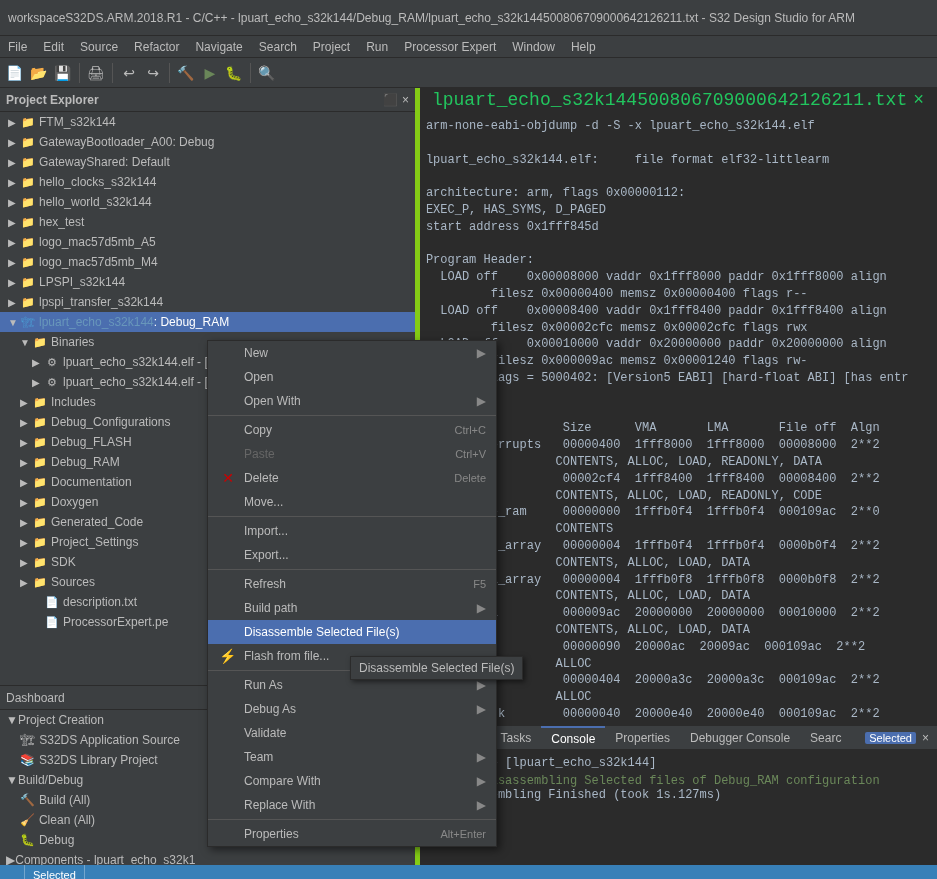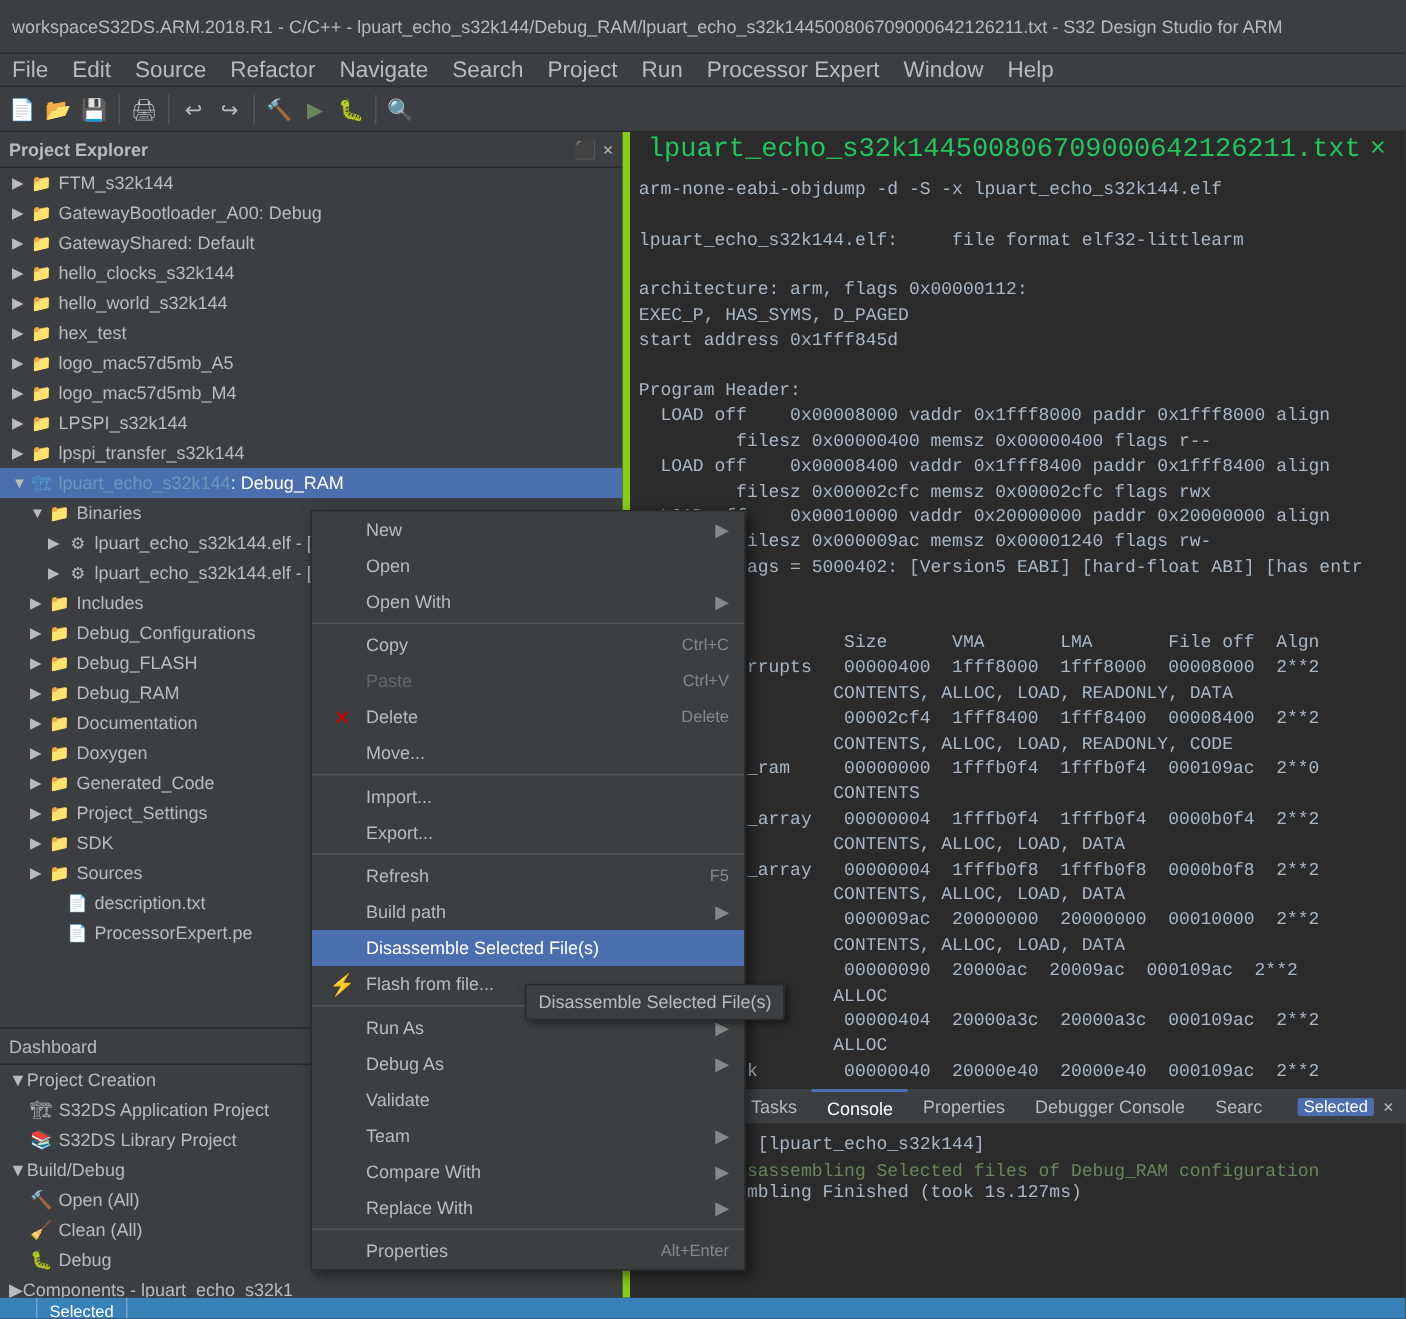--- a/index.html
+++ b/index.html
@@ -3,21 +3,21 @@
   <meta charset="utf-8">
   <style>
     * { margin: 0; padding: 0; box-sizing: border-box; }
     body { font-family: 'Segoe UI', Arial, sans-serif; font-size: 12px; background: #3c3f41; color: #bbbbbb; width: 937px; height: 879px; overflow: hidden; }
     
     
     #title-bar { background: #3c3f41; color: #bbbbbb; font-size: 12px; padding: 2px 8px; height: 36px; display: flex; align-items: center; border-bottom: 1px solid #2b2b2b; }
     
     
     #menu-bar { background: #3c3f41; height: 22px; display: flex; align-items: center; border-bottom: 1px solid #2b2b2b; }
-    .menu-item { padding: 2px 8px; font-size: 15px; color: #bbbbbb; cursor: pointer; height: 22px; display: flex; align-items: center; }
+    .menu-item { padding: 2px 8px; font-size: 12px; color: #bbbbbb; cursor: pointer; height: 22px; display: flex; align-items: center; }
     
     
     #toolbar { background: #3c3f41; height: 30px; display: flex; align-items: center; padding: 2px 4px; border-bottom: 1px solid #2b2b2b; gap: 2px; }
     .toolbar-btn { width: 22px; height: 22px; background: transparent; border: 1px solid transparent; cursor: pointer; display: flex; align-items: center; justify-content: center; color: #bbbbbb; font-size: 14px; }
     .toolbar-sep { width: 1px; height: 20px; background: #555; margin: 0 3px; }
     
     
     #main { display: flex; height: calc(879px - 74px - 28px); }
     
     
@@ -312,34 +312,34 @@
           <span style="cursor:pointer;">×</span>
         </div>
       </div>
 
       <div class="section-header">
         <span>▼ </span>
         <span>Project Creation</span>
       </div>
       <div class="section-item">
         <span style="margin-right:4px;">🏗</span>
-        <span>S32DS Application Project</span>
+        <span>S32DS Application Source</span>
       </div>
       <div class="section-item">
         <span style="margin-right:4px;">📚</span>
         <span>S32DS Library Project</span>
       </div>
 
       <div class="section-header">
         <span>▼ </span>
         <span>Build/Debug</span>
       </div>
       <div class="section-item">
         <span style="margin-right:4px;">🔨</span>
-        <span>Open  (All)</span>
+        <span>Build  (All)</span>
       </div>
       <div class="section-item">
         <span style="margin-right:4px;">🧹</span>
         <span>Clean  (All)</span>
       </div>
       <div class="section-item">
         <span style="margin-right:4px;">🐛</span>
         <span>Debug</span>
       </div>
 

